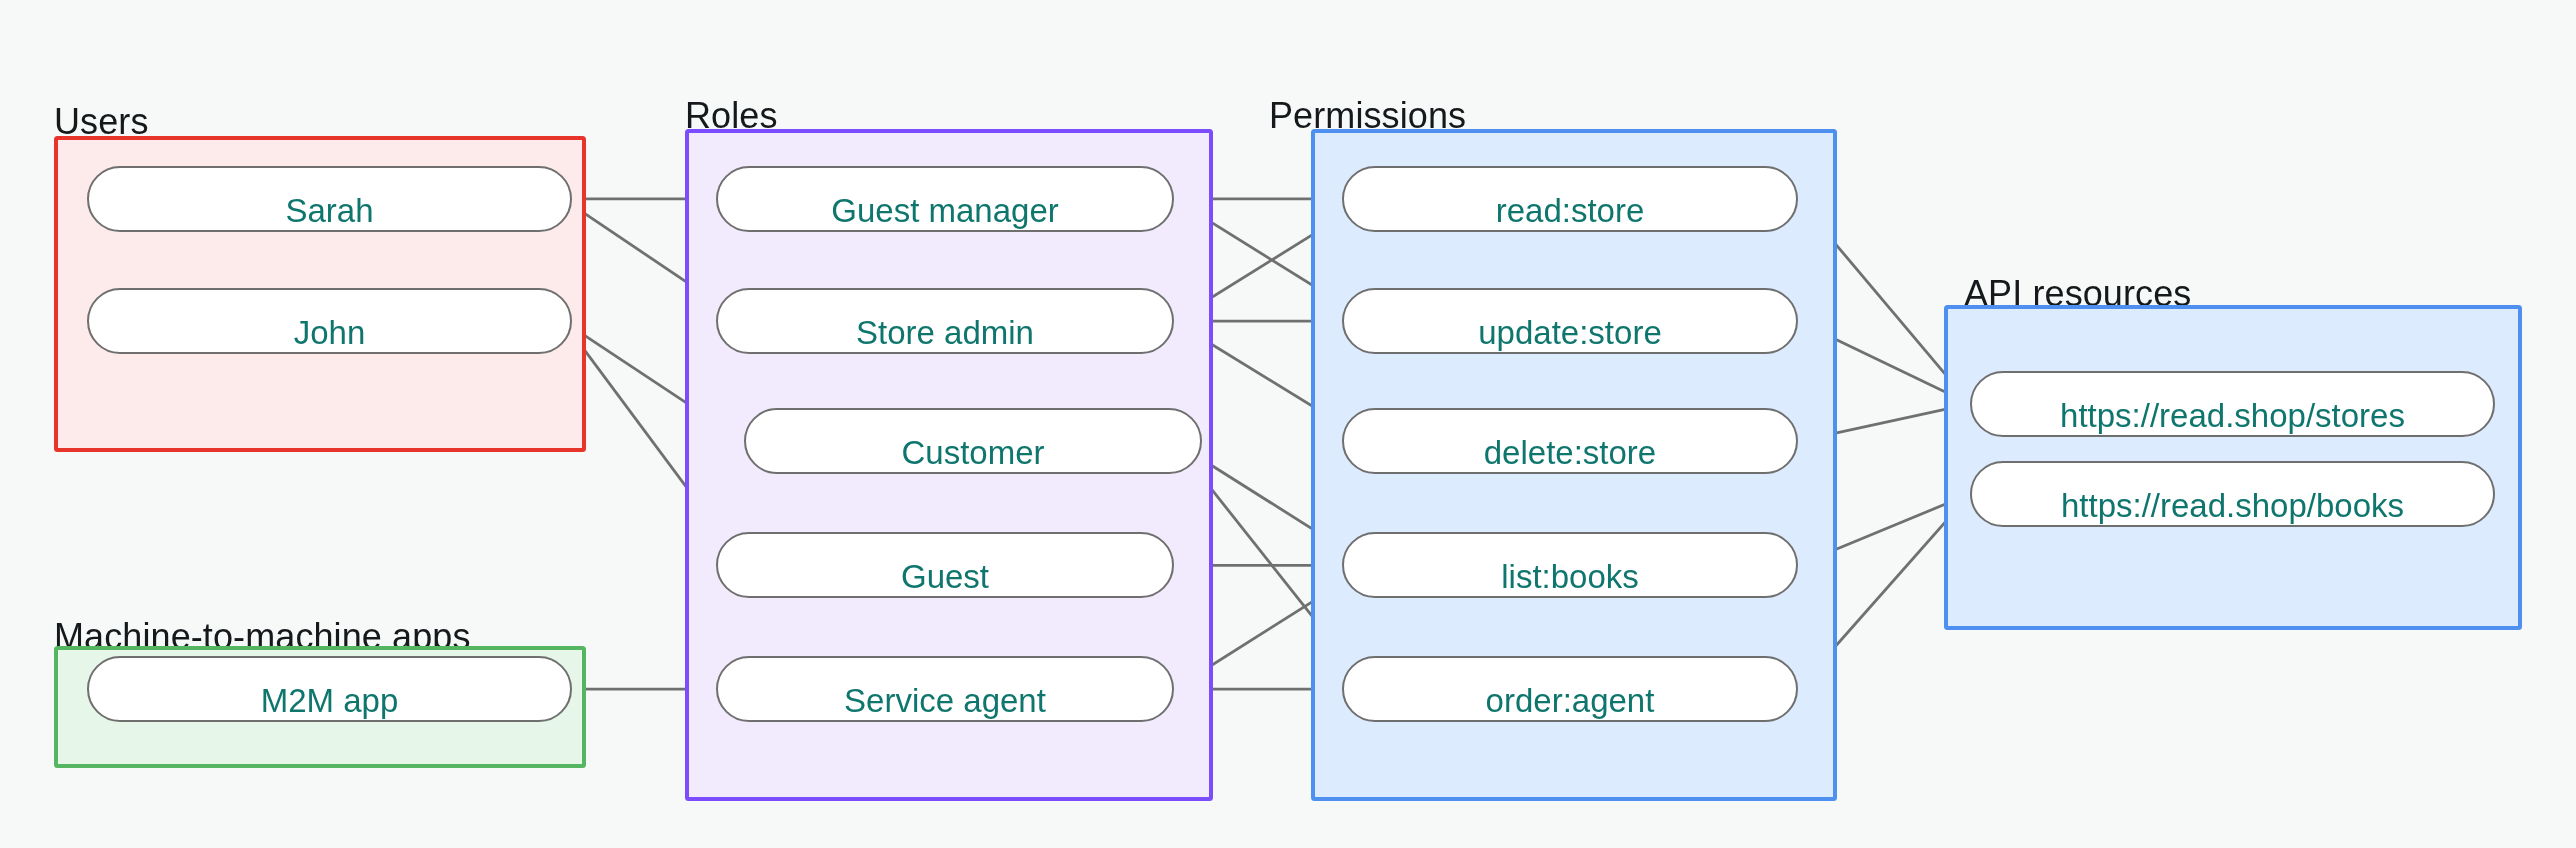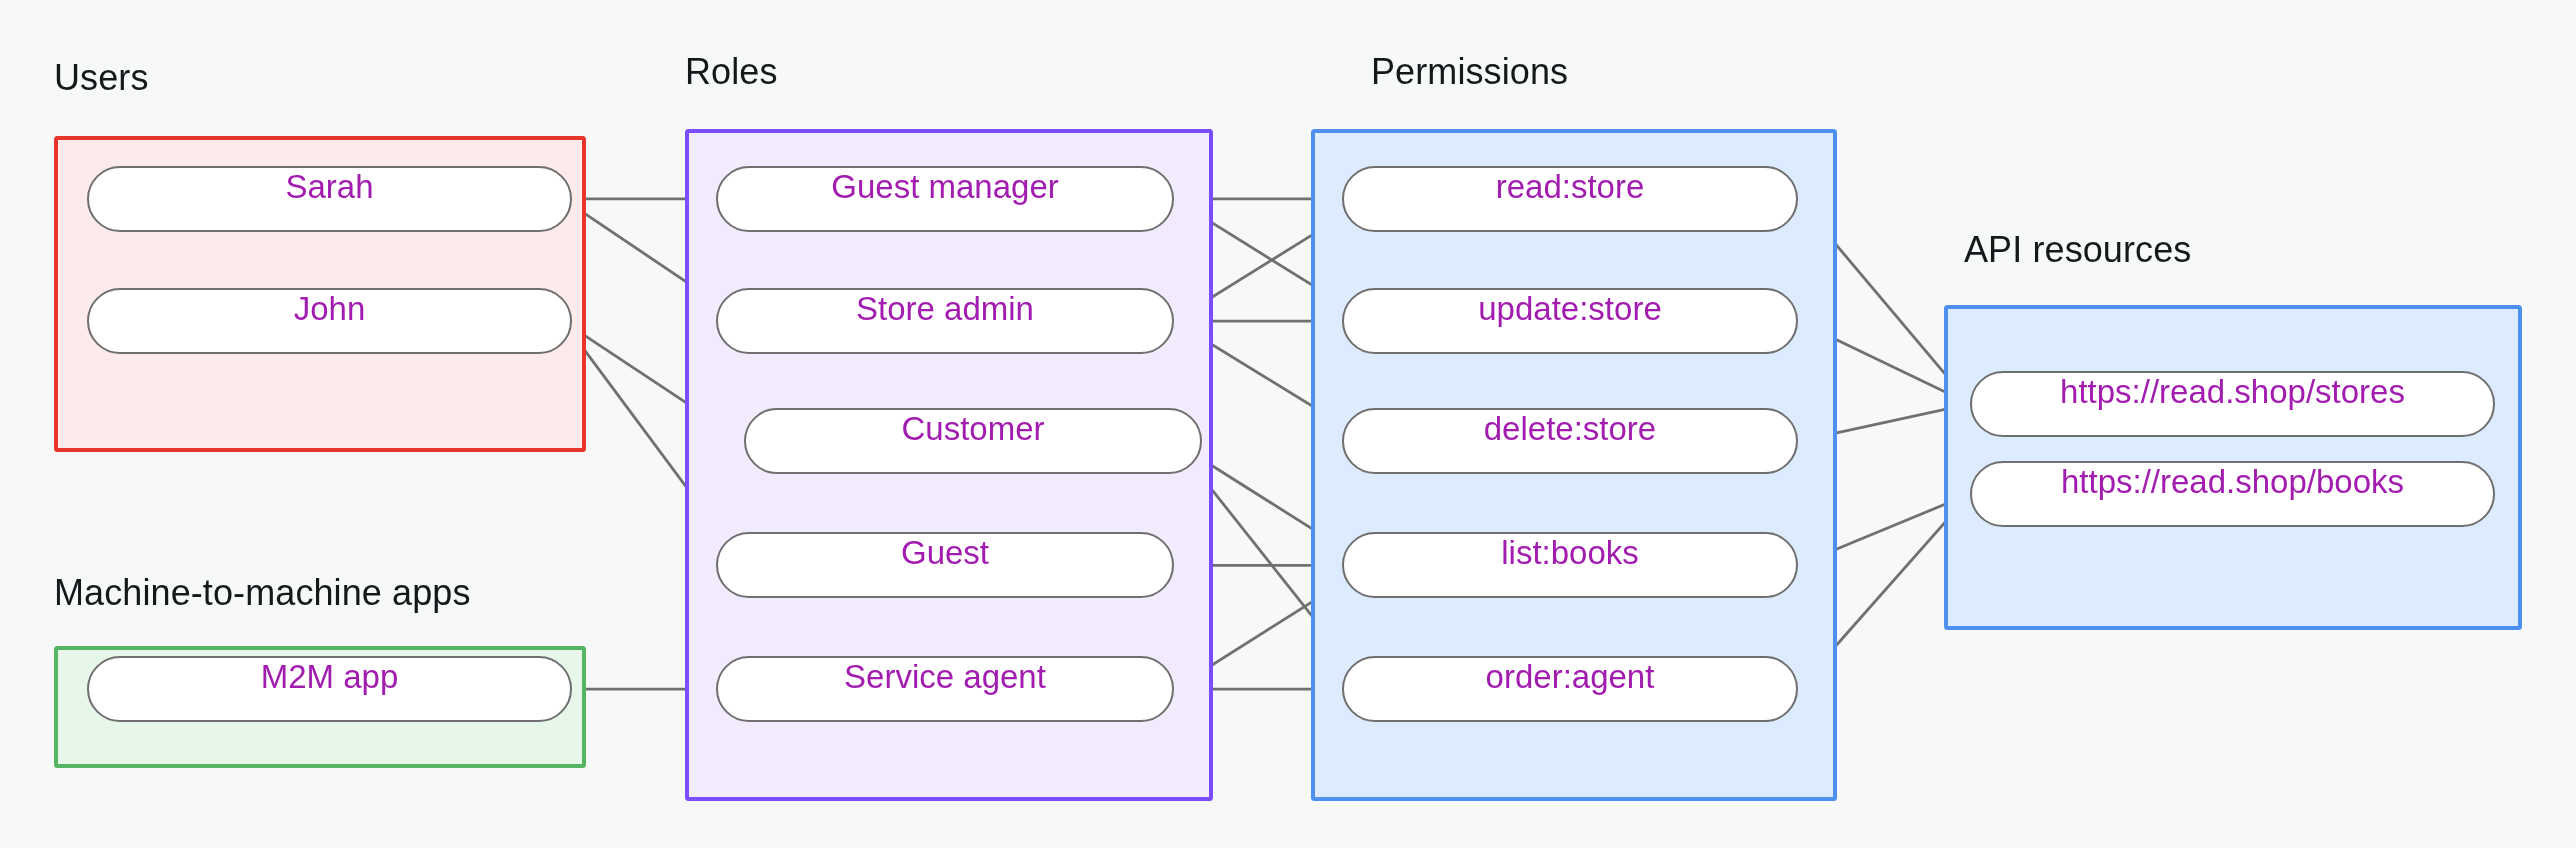--- a/index.html
+++ b/index.html
@@ -7,45 +7,45 @@
   body{
     width:2576px;height:848px;
     background:#f7f9f8;
     font-family:"Liberation Sans", sans-serif;
     overflow:hidden;
   }
   #stage{position:relative;width:2576px;height:848px;}
 
   
   .group{position:absolute;box-sizing:border-box;border-width:4.4px;border-style:solid;border-radius:3.5px;}
-  .group-title{position:absolute;font-size:36px;color:#15191c;white-space:nowrap;letter-spacing:0.1px;}
+  .group-title{position:absolute;font-size:36px;color:#15191c;white-space:nowrap;letter-spacing:0.1px;margin-top:44px;}
 
   #grp-users{left:54px;top:136px;width:532px;height:316px;border-color:#e8352c;background:#fdeaea;}
   #ttl-users{left:54px;top:57px;}
 
   #grp-m2m{left:54px;top:646px;width:532px;height:122px;border-color:#55b561;background:#e6f6e9;}
   #ttl-m2m{left:54px;top:572px;}
 
   #grp-roles{left:685px;top:129px;width:528px;height:672px;border-color:#7c4dff;background:#f2ebfd;}
   #ttl-roles{left:685px;top:51px;}
 
   #grp-perms{left:1311px;top:129px;width:526px;height:672px;border-color:#4d90f0;background:#dcebfd;}
-  #ttl-perms{left:1371px;top:51px;}
+  #ttl-perms{left:1269px;top:51px;}
 
   #grp-api{left:1944px;top:305px;width:578px;height:325px;border-color:#4d90f0;background:#dcebfd;}
   #ttl-api{left:1964px;top:229px;text-align:center;}
 
   
   .pill{
     position:absolute;box-sizing:border-box;
     background:#ffffff;
     border:2.6px solid #6f6f6f;
     border-radius:872px;
-    display:flex;align-items:flex-start;justify-content:center;
-    font-size:33px;color:#a21caf;
+    display:flex;align-items:flex-end;justify-content:center;
+    font-size:33px;color:#0f766e;
     white-space:nowrap;
     height:66px;
   }
 
   
   #wires{position:absolute;left:0;top:0;width:2576px;height:848px;pointer-events:none;}
   .wire{stroke:#707070;stroke-width:3.2;fill:none;}
   .node-dot{fill:#707070;}
 </style>
 </head>

